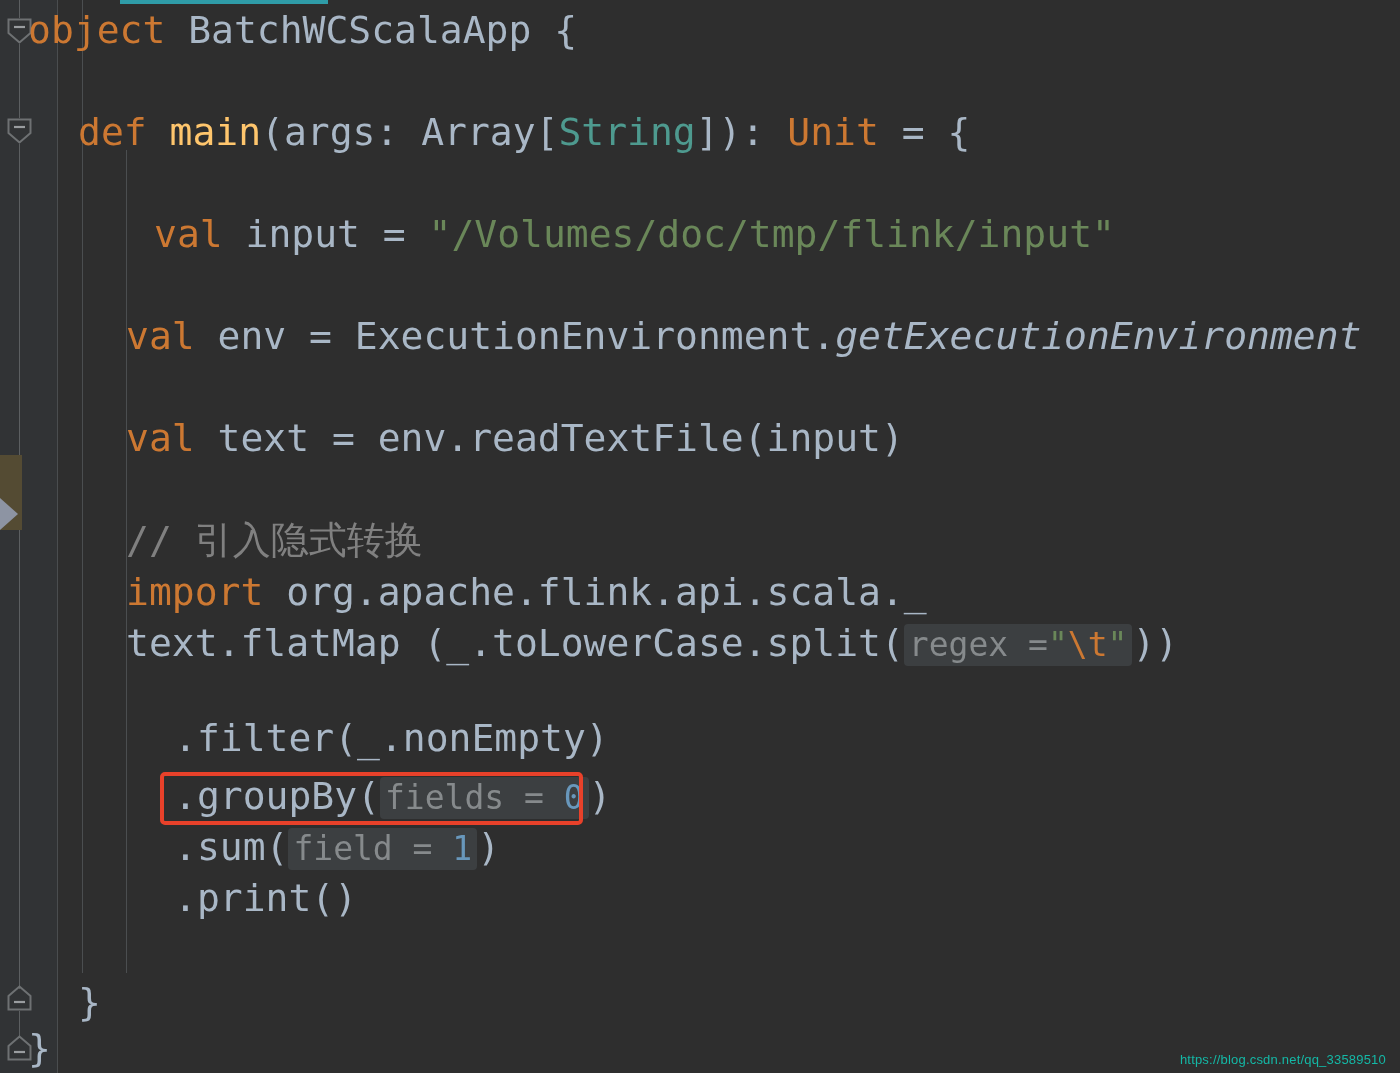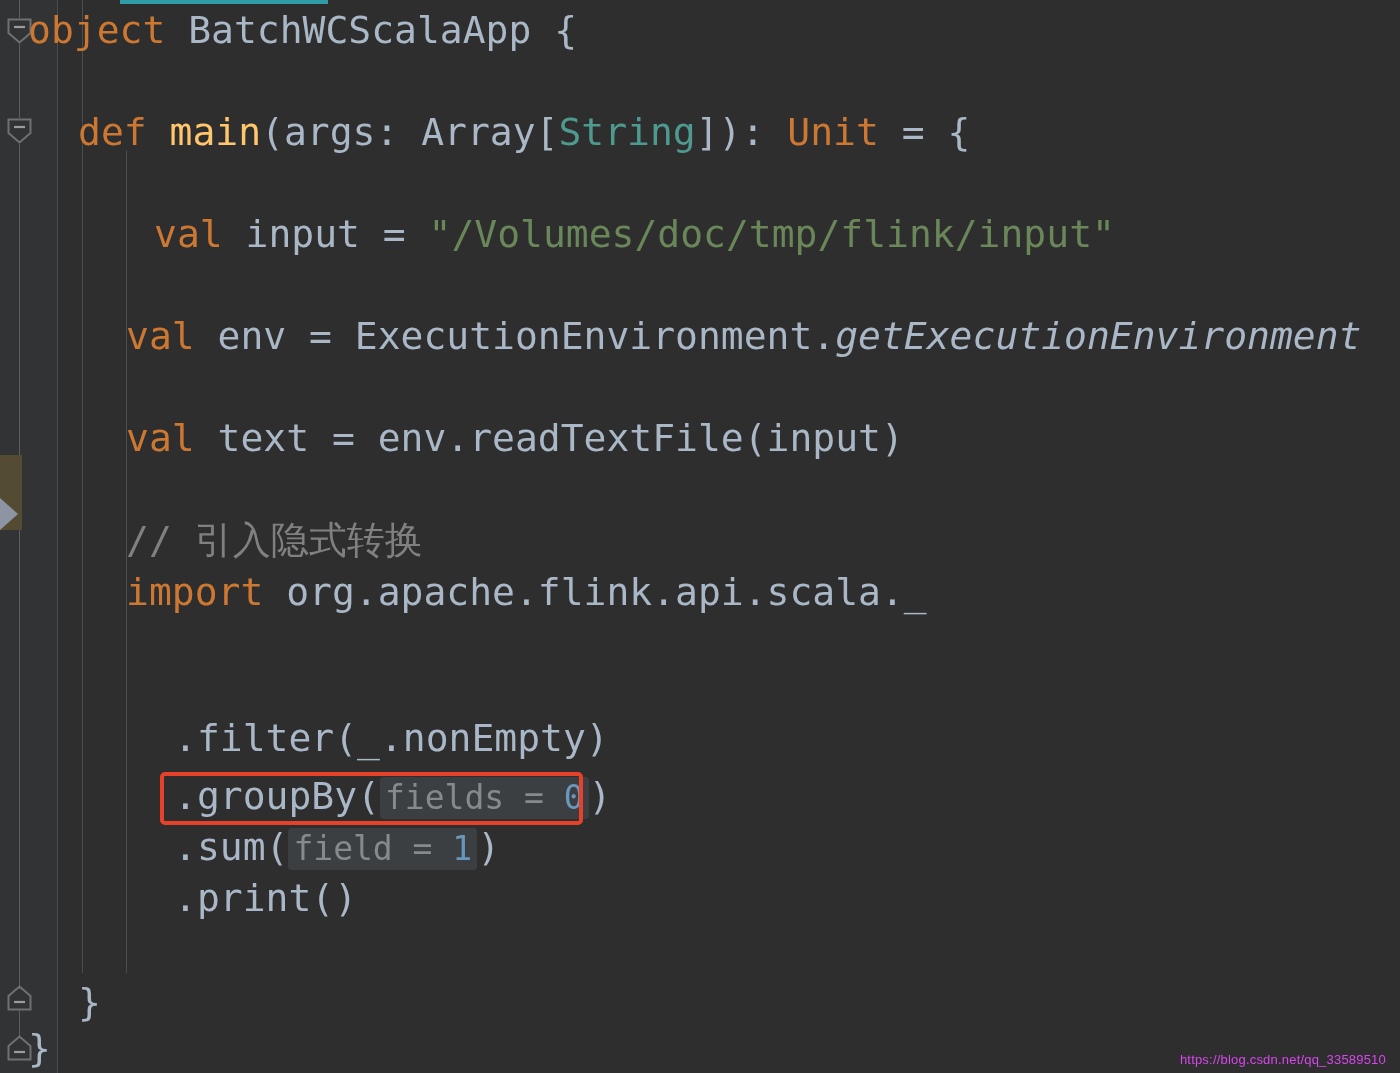--- a/index.html
+++ b/index.html
@@ -132,21 +132,21 @@
     border-radius: 5px;
     box-sizing: border-box;
     pointer-events: none;
   }
 
   
   .watermark {
     position: absolute;
     right: 14px;
     bottom: 6px;
-    color: #d946ef;
+    color: #14b8a6;
     font-family: "Liberation Sans", sans-serif;
     font-size: 13px;
     letter-spacing: 0.2px;
   }
 
   
   .cjk { font-family: "DejaVu Sans", "Liberation Sans", sans-serif; }
 </style>
 </head>
 <body>
@@ -212,20 +212,21 @@
     
     <div class="line" style="top:416px; left:126px;"><span class="kw">val</span><span class="ident"> text = env.readTextFile(input)</span></div>
 
     
     <div class="line" style="top:518px; left:126px;"><span class="cmt">// </span><span class="cmt cjk">引入隐式转换</span></div>
 
     
     <div class="line" style="top:570px; left:126px;"><span class="kw">import</span><span class="ident"> org.apache.flink.api.scala._</span></div>
 
     
+    <div class="line" style="top:621px; left:126px;"><span class="ident">text.flatMap (_.toLowerCase.split(</span><span class="hint"><span>regex =</span><span class="hint-str">"</span><span class="hint-esc">\t</span><span class="hint-str">"</span></span><span class="ident">))</span></div>
 
     
     <div class="line" style="top:672px; left:174px;margin-top:44px;"><span class="ident">.filter(_.nonEmpty)</span></div>
 
     
 
     
     <div class="line" style="top:774px; left:174px;"><span class="ident">.groupBy(</span><span class="hint"><span>fields = </span><span class="hint-num">0</span></span><span class="ident">)</span></div>
 
     

